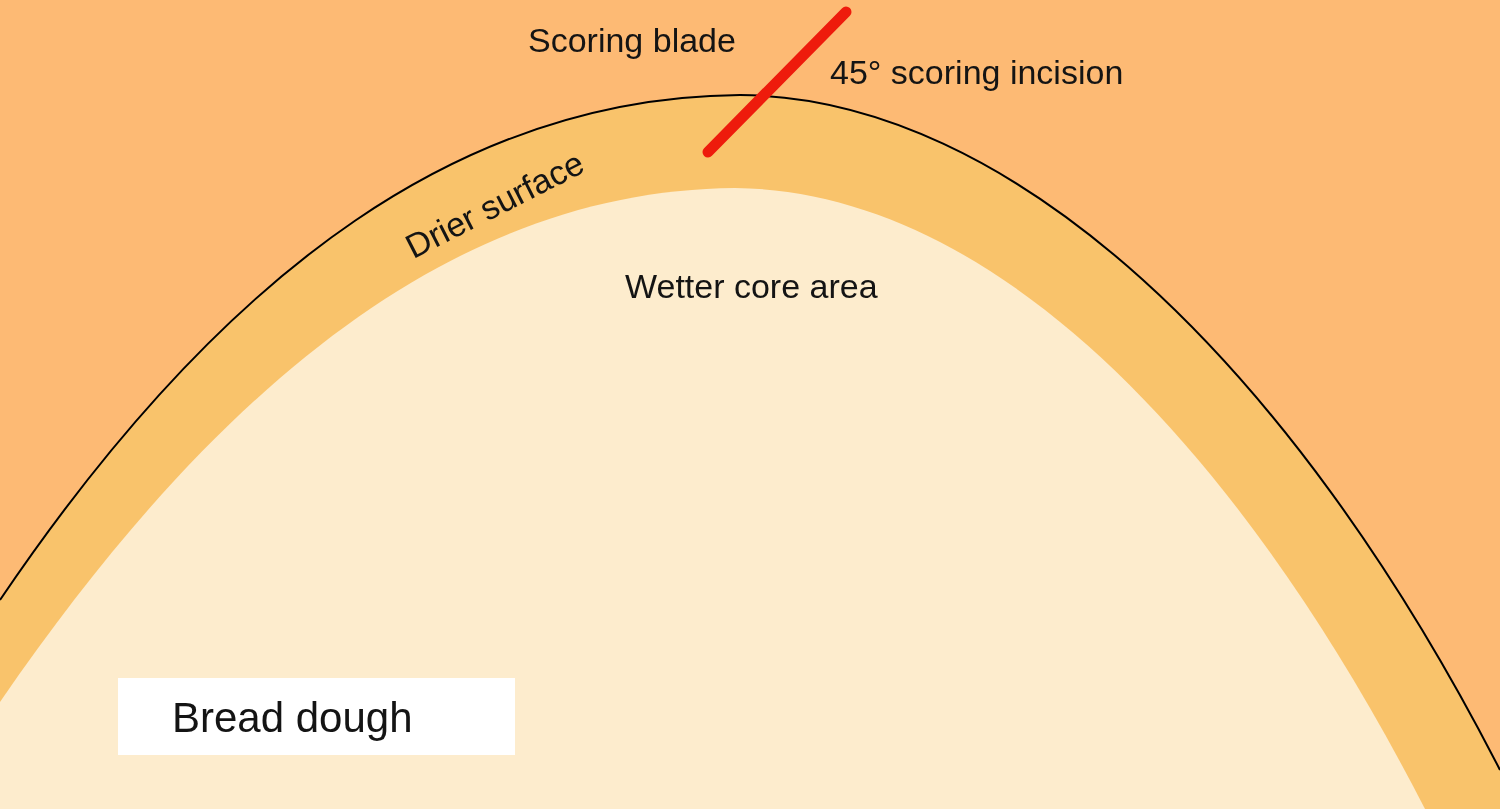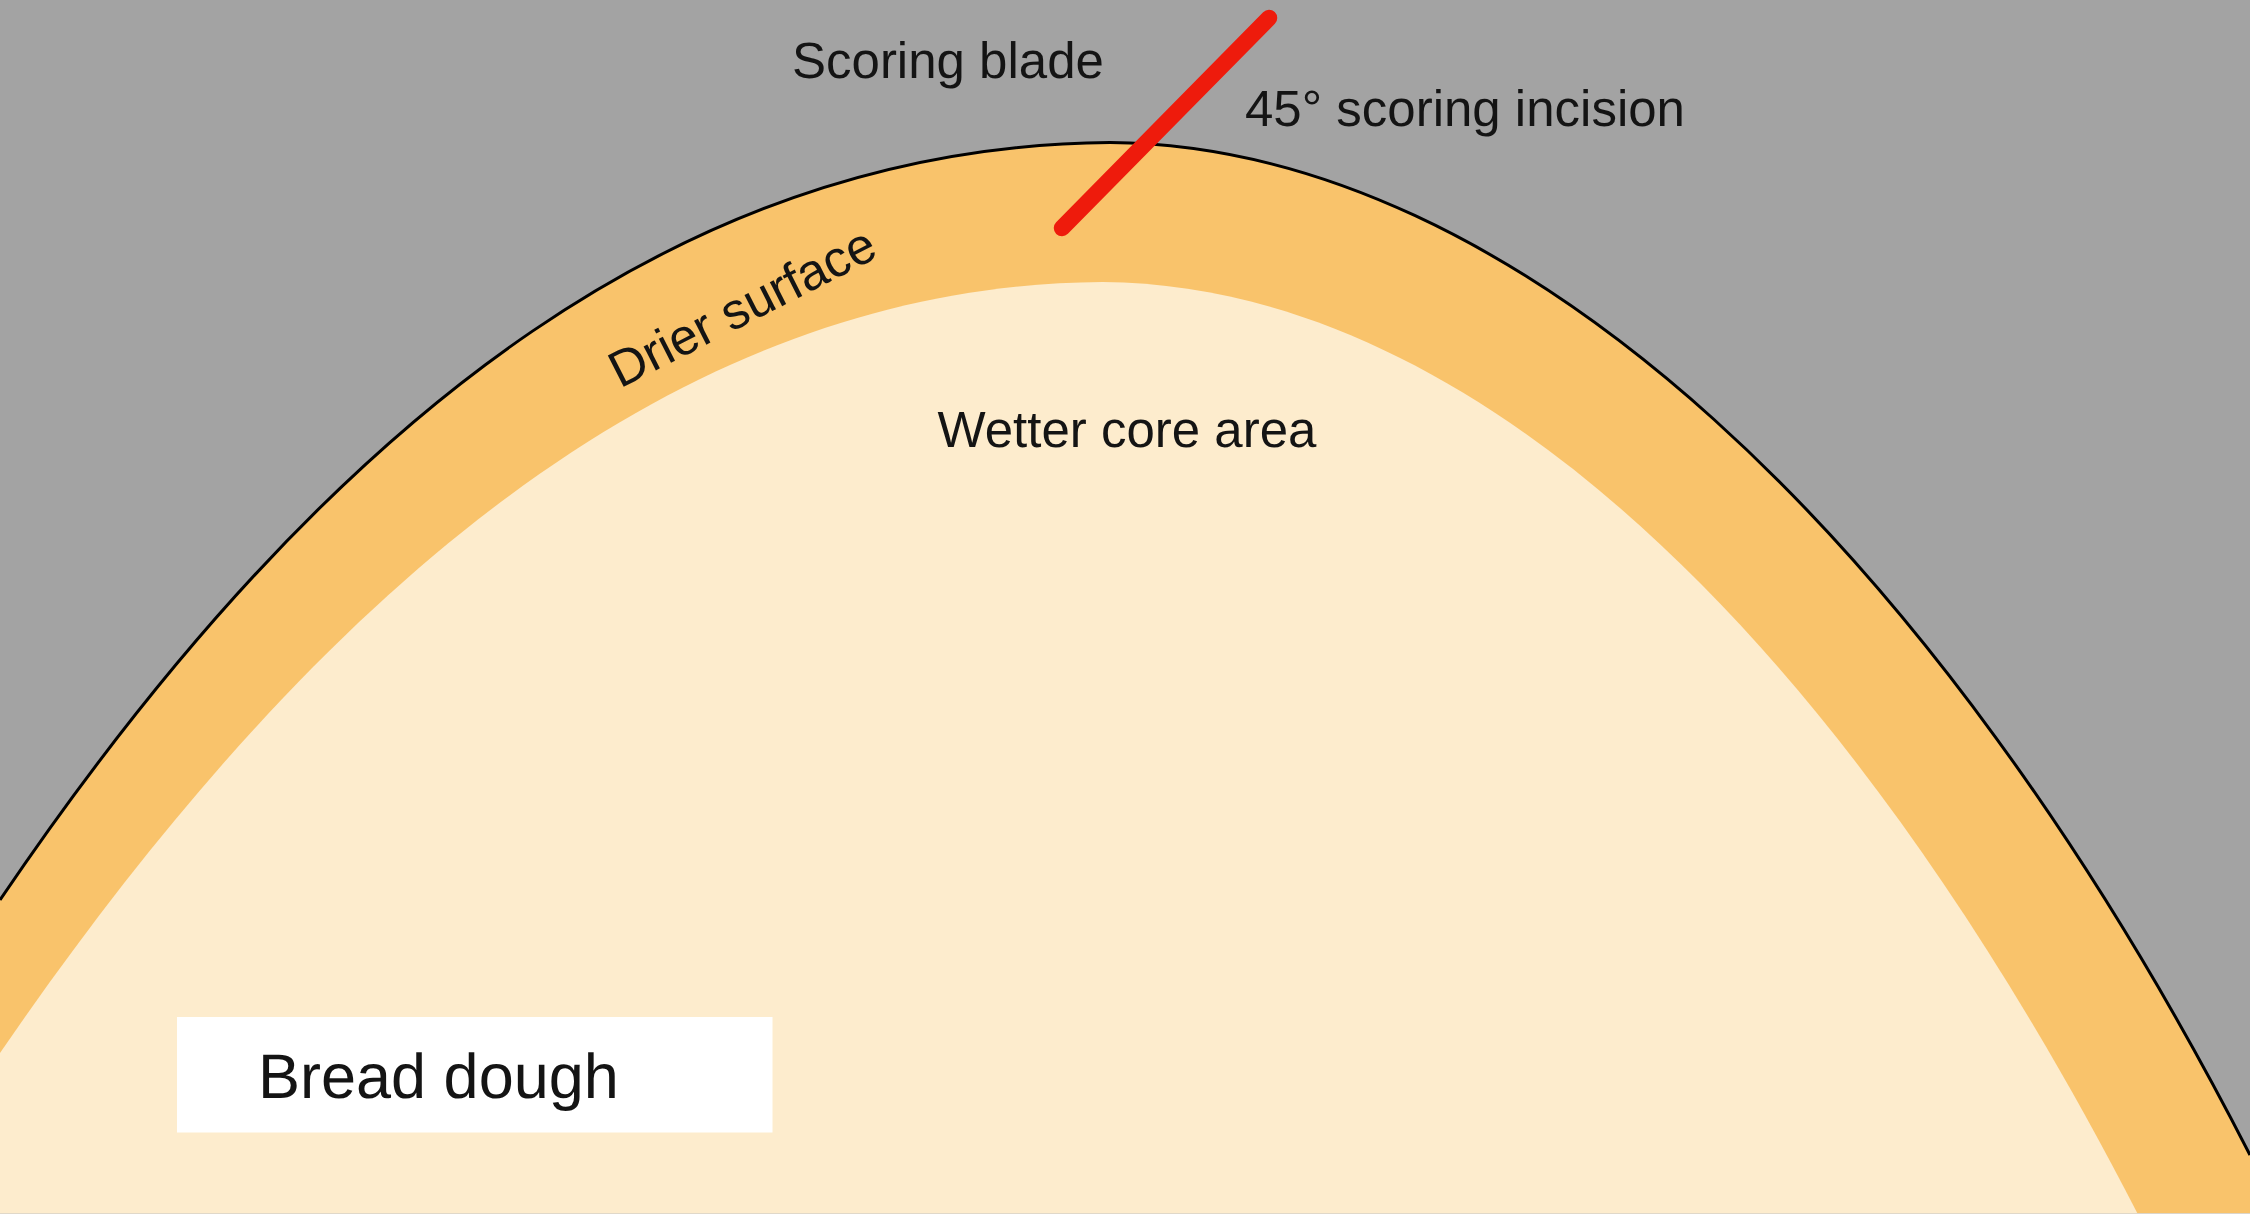--- a/index.html
+++ b/index.html
@@ -4,21 +4,21 @@
 <style>
   html, body {
     margin: 0;
     padding: 0;
     background: #ffffff;
   }
   .stage {
     position: relative;
     width: 1500px;
     height: 809px;
-    background: #a3a3a3;
+    background: #fdba74;
     overflow: hidden;
   }
   svg { display: block; }
   text {
     font-family: "Liberation Sans", "DejaVu Sans", sans-serif;
     fill: #141414;
   }
   .lbl      { font-size: 34px; }
   .lbl-big  { font-size: 42px; }
 </style>

